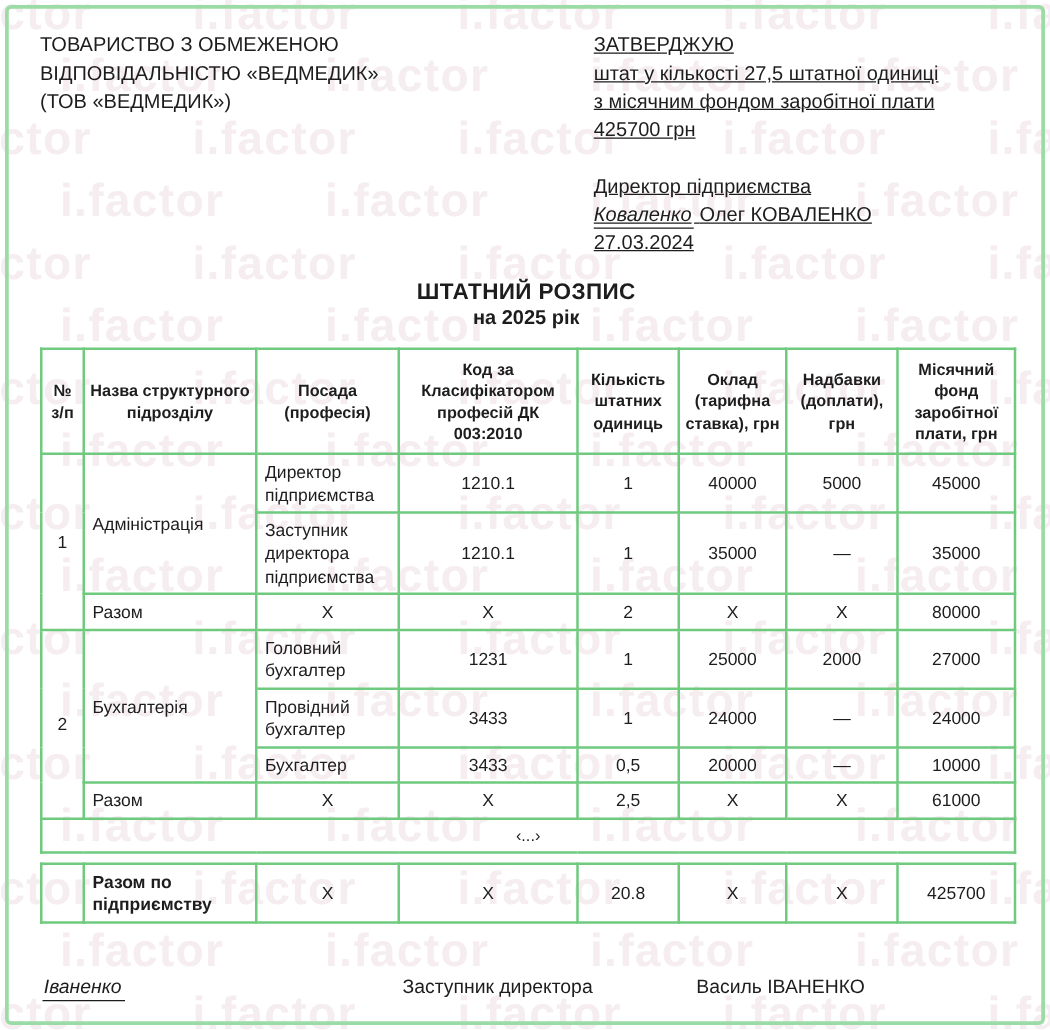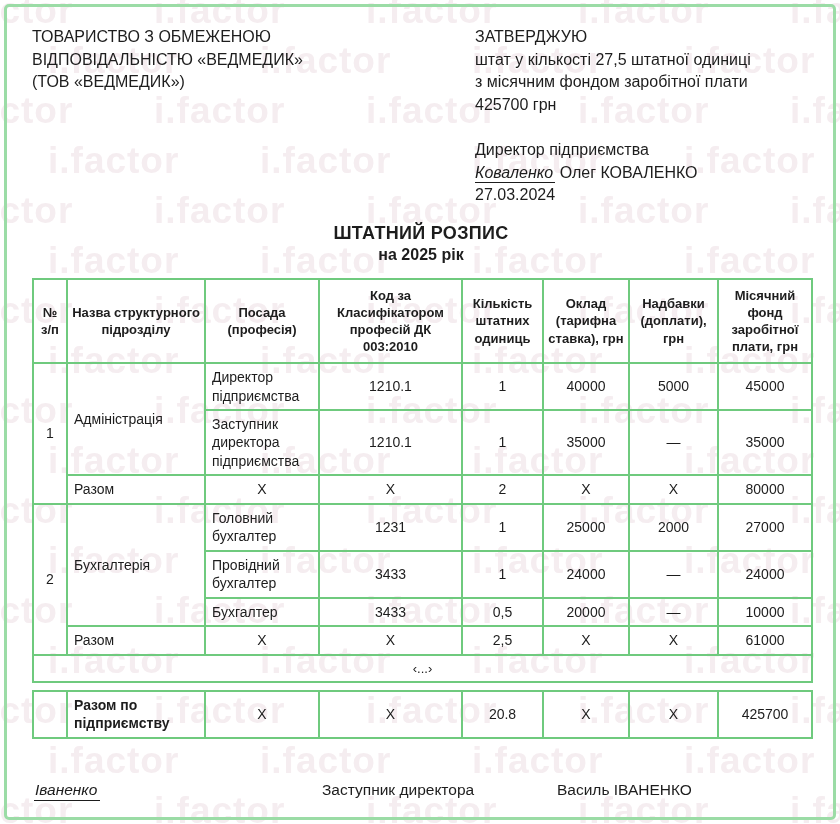--- a/index.html
+++ b/index.html
@@ -43,21 +43,21 @@
     pointer-events: none;
   }
   .content {
     position: relative;
     z-index: 2;
     padding: 26px 30px 0 32px;
   }
   
   .top-header { display: flex; align-items: flex-start; }
   .company-block { width: 443px; font-size: 16px; line-height: 1.42; }
-  .approve-block { font-size: 16px; line-height: 1.42; }
+  .approve-block { font-size: 16px; line-height: 1.42; text-decoration: underline; }
   .approve-gap { height: 22px; }
   .sig-inline {
     font-style: italic;
     border-bottom: 1.5px solid #1d1d1d;
     padding: 0 2px 1px 0;
   }
   
   .doc-title { text-align: center; margin-top: 16px; margin-bottom: 14px; }
   .doc-title .t1 { font-size: 18px; font-weight: 700; letter-spacing: .3px; }
   .doc-title .t2 { font-size: 16px; font-weight: 700; margin-top: 2px; }

